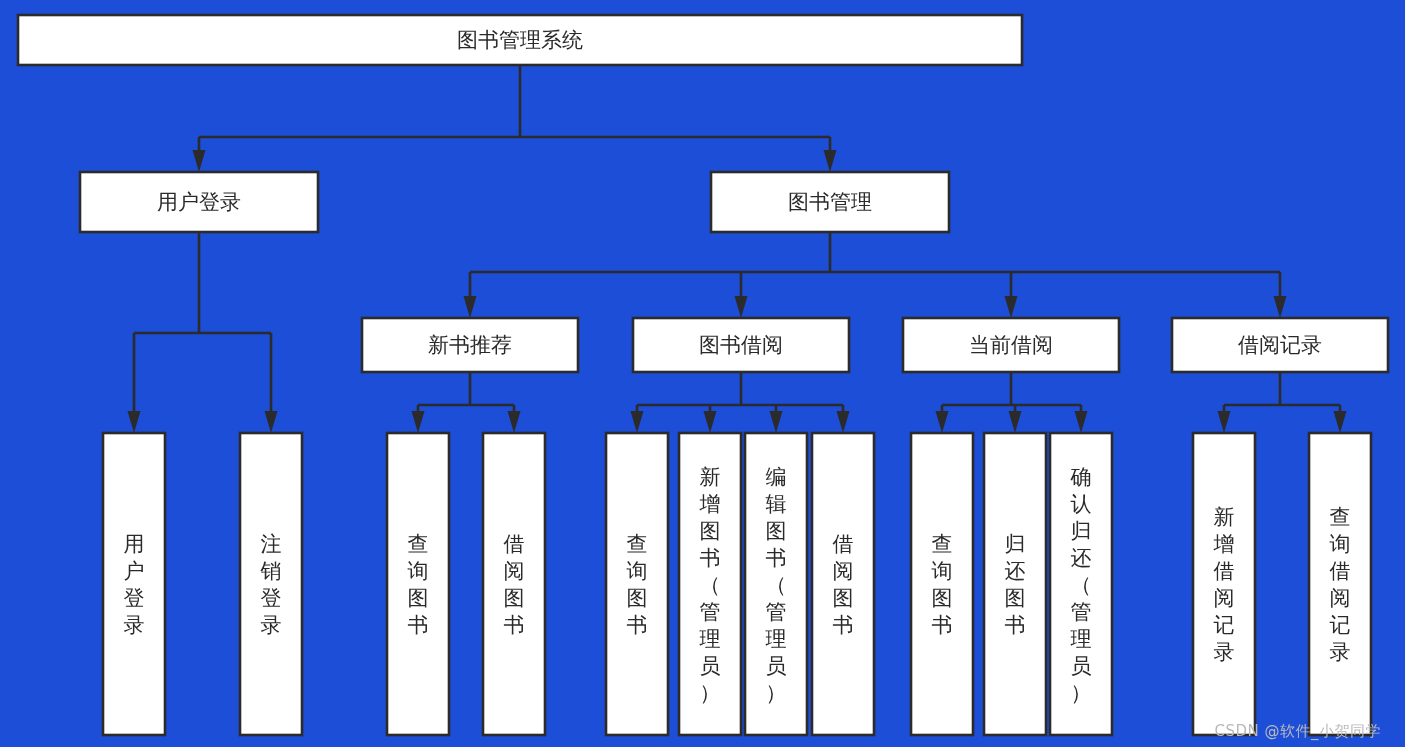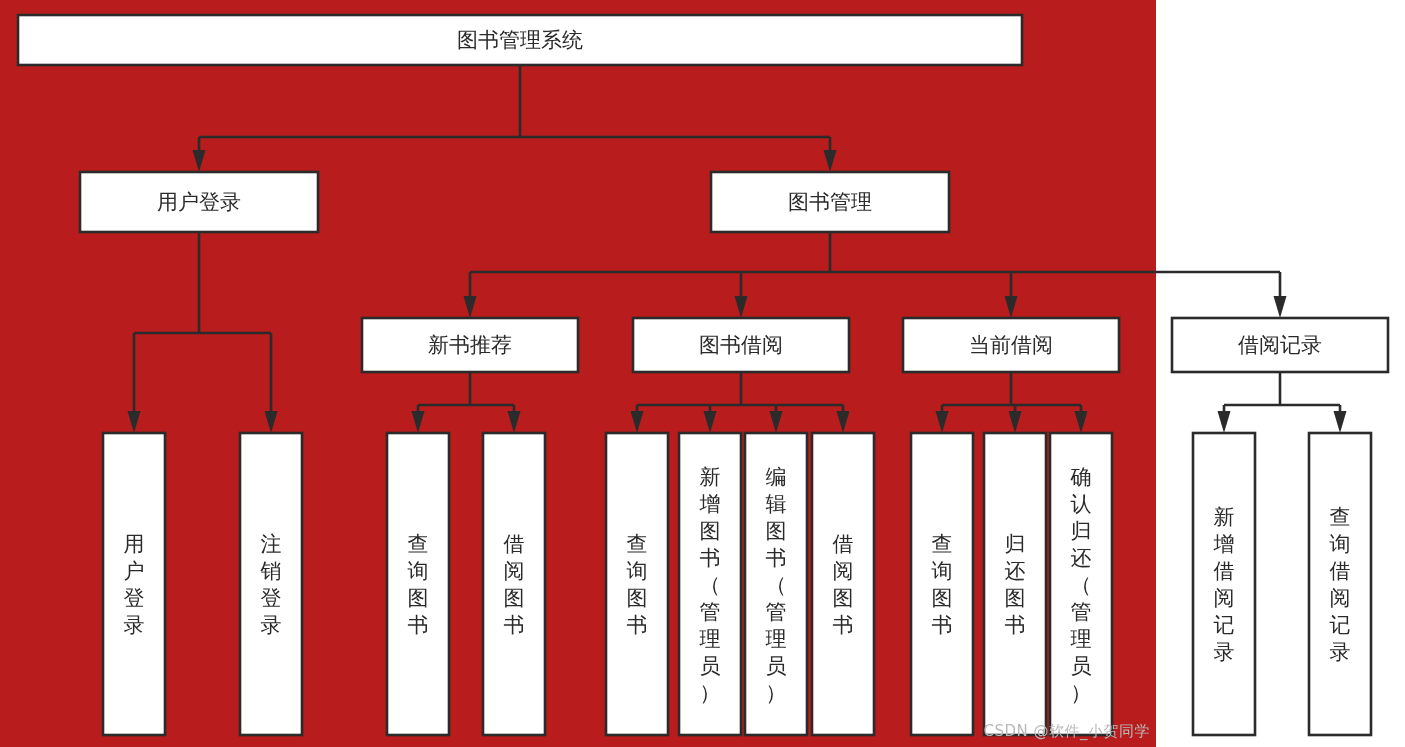--- a/index.html
+++ b/index.html
@@ -9,23 +9,23 @@
     background: #ffffff;
   }
   body {
     width: 1405px;
     height: 747px;
     font-family: "DejaVu Sans", "Liberation Sans", sans-serif;
     overflow: hidden;
   }
   #diagram-root {
     position: relative;
-    width: 1156px;
+    width: 1405px;
     height: 747px;
-    background: #b91c1c;
+    background: #1d4ed8;
   }
   svg#flowchart {
     position: absolute;
     top: 0;
     left: 0;
     width: 1405px;
     height: 747px;
     display: block;
   }
   .node-box {
@@ -51,21 +51,21 @@
     stroke-width: 2.6;
     fill: none;
     stroke-linecap: butt;
   }
   .arrow-head {
     fill: #2b2b2b;
     stroke: none;
   }
   .watermark {
     position: absolute;
-    right: 6px;
+    right: 24px;
     bottom: 6px;
     font-family: "DejaVu Sans", "Liberation Sans", sans-serif;
     font-size: 15px;
     color: #b9b9b9;
     white-space: nowrap;
     letter-spacing: 0.5px;
     user-select: none;
   }
 </style>
 </head>

